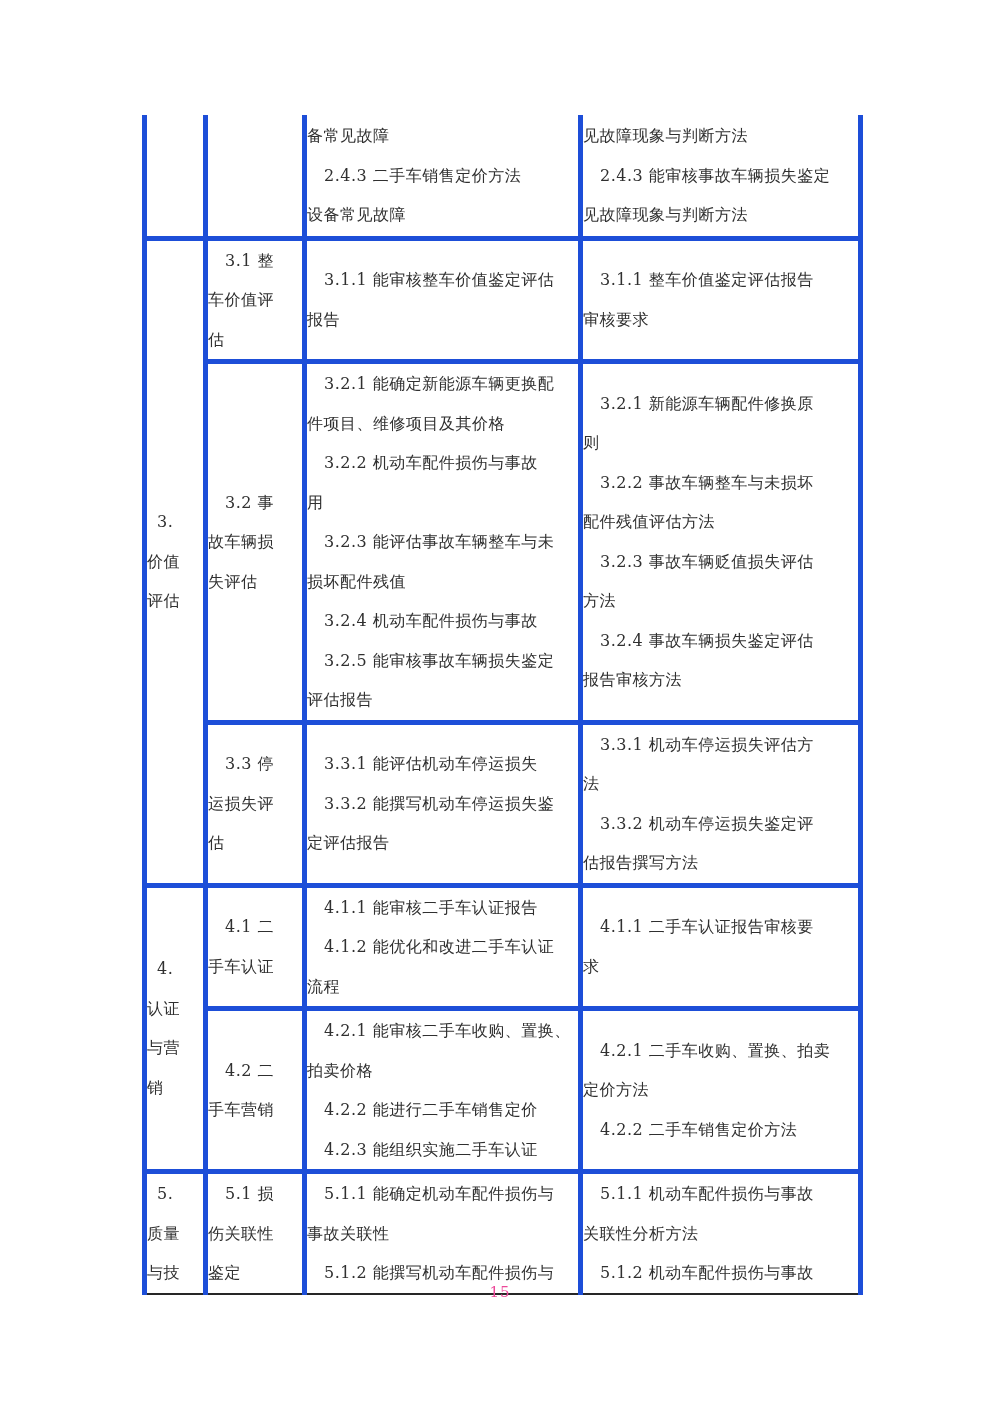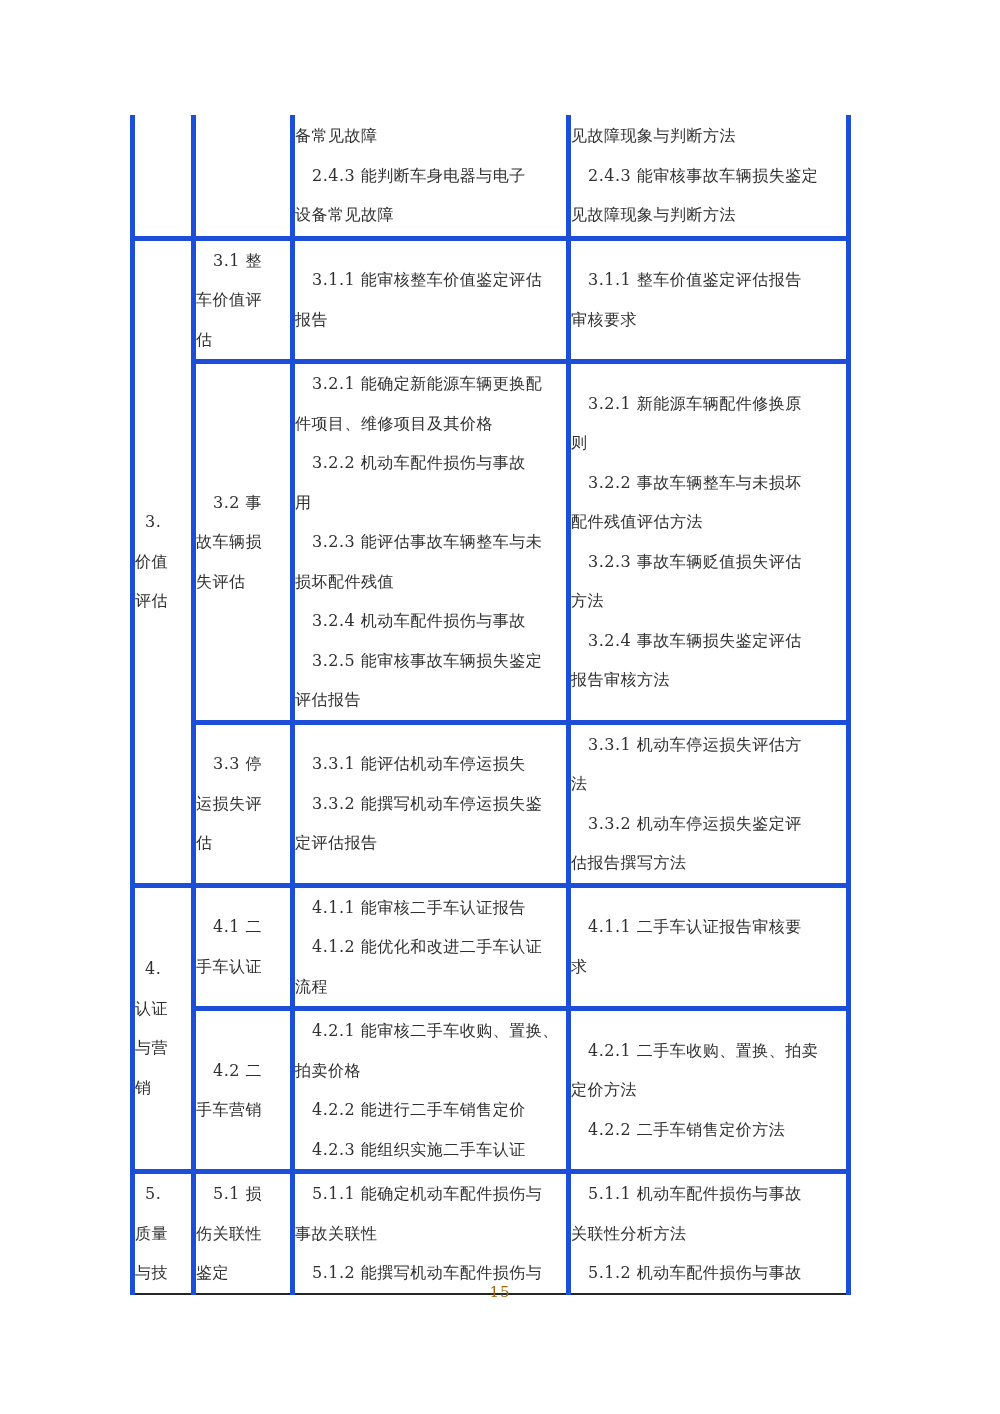--- a/index.html
+++ b/index.html
@@ -3,62 +3,62 @@
 <meta charset="utf-8">
 <style>
   html,body { margin:0; padding:0; background:#e8e8e8; }
   .page {
     width:1000px; height:1414px; position:relative; background:#ffffff;
     margin:0 auto; overflow:hidden;
     font-family:"DejaVu Serif","Liberation Serif",serif;
     color:#303030;
   }
   table.std {
-    position:absolute; left:130px; top:115px;
+    position:absolute; left:142px; top:115px;
     border-collapse:collapse; table-layout:fixed;
   }
   table.std td {
     border:5px solid #1d4ed8; padding:0; vertical-align:middle; overflow:hidden;
   }
   tr.first-row td { border-top:none; }
   tr.thick-bottom td { border-bottom:2px solid #262626; }
   tr.page-cut td { border-bottom:2px solid #262626; }
   td.c-cat  { padding-left:14px; }
   td.c-duty { padding-left:11px; }
   td.c-skill, td.c-know { vertical-align:top; padding:4px 4px 0 10px; }
   .ln {
     line-height:39.5px; height:39.5px; font-size:16px;
     letter-spacing:0.5px; white-space:nowrap;
   }
   td.c-cat  .ln.ind { text-indent:10px; }
   td.c-duty .ln.ind { text-indent:17px; }
   td.c-skill .ln.ind, td.c-know .ln.ind { text-indent:17px; }
   .page-number {
     position:absolute; left:0; top:1283px; width:1000px;
-    text-align:center; font-size:15px; color:#a16207; letter-spacing:1px;
+    text-align:center; font-size:15px; color:#ec4899; letter-spacing:1px;
   }
 </style>
 </head>
 <body>
 
 <div class="page">
   <table class="std">
     <colgroup>
         <col style="width: 61px;">
         <col style="width: 99px;">
         <col style="width: 276px;">
         <col style="width: 280px;">
       </colgroup>
     <tbody>
         <tr class="first-row thick-bottom" style="height: 123px;">
           <td class="c-cat" rowspan="1"></td>
           <td class="c-duty"></td>
           <td class="c-skill">
             <div class="ln">备常见故障</div>
-            <div class="ln ind">2.4.3 能判断车身电器与电子</div>
+            <div class="ln ind">2.4.3 二手车销售定价方法</div>
             <div class="ln">设备常见故障</div>
           </td>
           <td class="c-know">
             <div class="ln">见故障现象与判断方法</div>
             <div class="ln ind">2.4.3 能审核事故车辆损失鉴定</div>
             <div class="ln">见故障现象与判断方法</div>
           </td>
         </tr>
         <tr style="height: 120px;">
           <td class="c-cat" rowspan="3">

